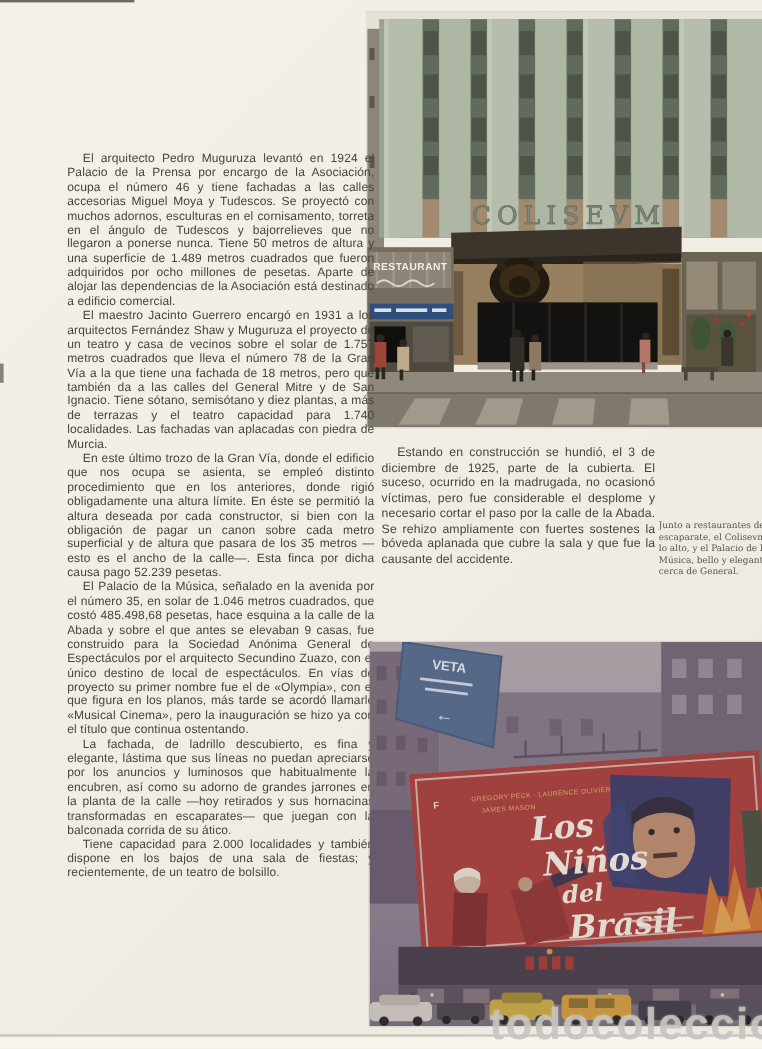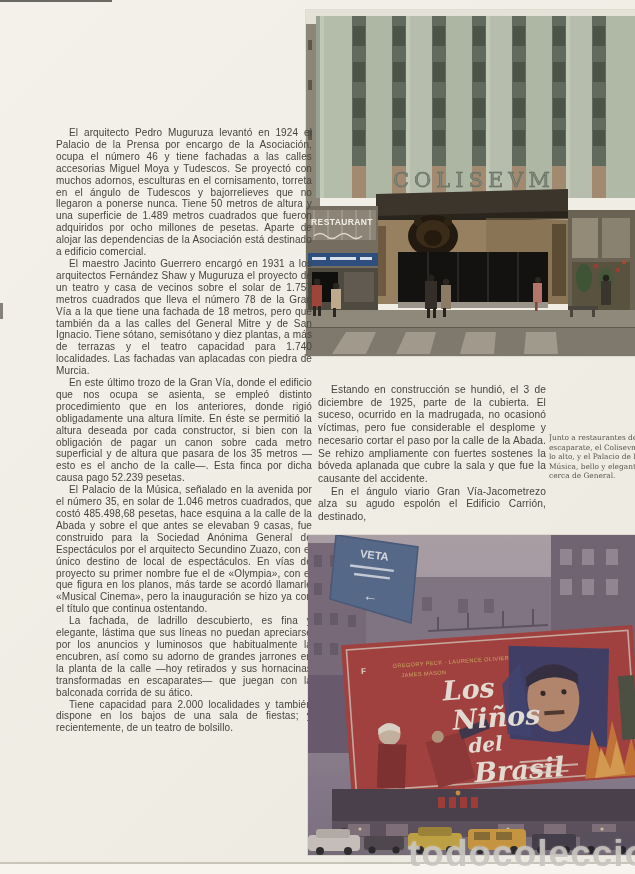--- a/index.html
+++ b/index.html
@@ -12,21 +12,21 @@
   
   .scan-top-line{position:absolute;left:0;top:0;width:112px;height:2px;background:#3c3c38;opacity:.75;}
   .scan-left-mark{position:absolute;left:0;top:303px;width:3px;height:16px;background:#6b675e;opacity:.8;}
   .scan-bottom-line{position:absolute;left:0;top:862px;width:635px;height:2px;background:#b3afa2;opacity:.65;}
   .scan-bottom-strip{position:absolute;left:0;top:864px;width:635px;height:10px;background:#f6f4ec;}
 
   
   .textcol{position:absolute;color:#45443e;text-align:justify;}
   .textcol p{margin:0;text-indent:13px;}
   .col-left{left:56px;top:127px;width:256px;font-size:10px;line-height:11.9px;letter-spacing:.12px;}
-  .col-right{left:318px;top:384px;width:228px;font-size:10.2px;line-height:12.7px;letter-spacing:.12px;}
+  .col-right{left:318px;top:372px;width:228px;font-size:10.2px;line-height:12.7px;letter-spacing:.12px;}
 
   .caption{
     position:absolute;left:549px;top:433px;width:86px;height:58px;overflow:hidden;
     font-family:"DejaVu Serif",serif;font-size:7.4px;line-height:9.6px;color:#57544b;
   }
   .caption .cap-line{white-space:nowrap;}
 
   .photo{position:absolute;box-shadow:0 0 0 1px rgba(90,88,80,.12);}
   .photo svg{display:block;}
   #photo-top{left:306px;top:10px;width:340px;height:346px;}
@@ -235,21 +235,20 @@
     <p>El arquitecto Pedro Muguruza levantó en 1924 el Palacio de la Prensa por encargo de la Asociación, ocupa el número 46 y tiene fachadas a las calles accesorias Miguel Moya y Tudescos. Se proyectó con muchos adornos, esculturas en el cornisamento, torreta en el ángulo de Tudescos y bajorrelieves que no llegaron a ponerse nunca. Tiene 50 metros de altura y una superficie de 1.489 metros cuadrados que fueron adquiridos por ocho millones de pesetas. Aparte de alojar las dependencias de la Asociación está destinado a edificio comercial.</p>
     <p>El maestro Jacinto Guerrero encargó en 1931 a los arquitectos Fernández Shaw y Muguruza el proyecto de un teatro y casa de vecinos sobre el solar de 1.757 metros cuadrados que lleva el número 78 de la Gran Vía a la que tiene una fachada de 18 metros, pero que también da a las calles del General Mitre y de San Ignacio. Tiene sótano, semisótano y diez plantas, a más de terrazas y el teatro capacidad para 1.740 localidades. Las fachadas van aplacadas con piedra de Murcia.</p>
     <p>En este último trozo de la Gran Vía, donde el edificio que nos ocupa se asienta, se empleó distinto procedimiento que en los anteriores, donde rigió obligadamente una altura límite. En éste se permitió la altura deseada por cada constructor, si bien con la obligación de pagar un canon sobre cada metro superficial y de altura que pasara de los 35 metros —esto es el ancho de la calle—. Esta finca por dicha causa pago 52.239 pesetas.</p>
     <p>El Palacio de la Música, señalado en la avenida por el número 35, en solar de 1.046 metros cuadrados, que costó 485.498,68 pesetas, hace esquina a la calle de la Abada y sobre el que antes se elevaban 9 casas, fue construido para la Sociedad Anónima General de Espectáculos por el arquitecto Secundino Zuazo, con el único destino de local de espectáculos. En vías de proyecto su primer nombre fue el de «Olympia», con el que figura en los planos, más tarde se acordó llamarle «Musical Cinema», pero la inauguración se hizo ya con el título que continua ostentando.</p>
     <p>La fachada, de ladrillo descubierto, es fina y elegante, lástima que sus líneas no puedan apreciarse por los anuncios y luminosos que habitualmente la encubren, así como su adorno de grandes jarrones en la planta de la calle —hoy retirados y sus hornacinas transformadas en escaparates— que juegan con la balconada corrida de su ático.</p>
     <p>Tiene capacidad para 2.000 localidades y también dispone en los bajos de una sala de fiestas; y recientemente, de un teatro de bolsillo.</p>
   </div>
 
   <div class="textcol col-right">
     <p>Estando en construcción se hundió, el 3 de diciembre de 1925, parte de la cubierta. El suceso, ocurrido en la madrugada, no ocasionó víctimas, pero fue considerable el desplome y necesario cortar el paso por la calle de la Abada. Se rehizo ampliamente con fuertes sostenes la bóveda aplanada que cubre la sala y que fue la causante del accidente.</p>
-    <p>En el ángulo viario Gran Vía-Jacometrezo alza su agudo espolón el Edificio Carrión, destinado,</p>
   </div>
 
   <div class="caption">
     <div class="cap-line">Junto a restaurantes de te</div>
     <div class="cap-line">escaparate, el Colisevm, h</div>
     <div class="cap-line">lo alto, y el Palacio de la</div>
     <div class="cap-line">Música, bello y elegante,</div>
     <div class="cap-line">cerca de General.</div>
   </div>
 

